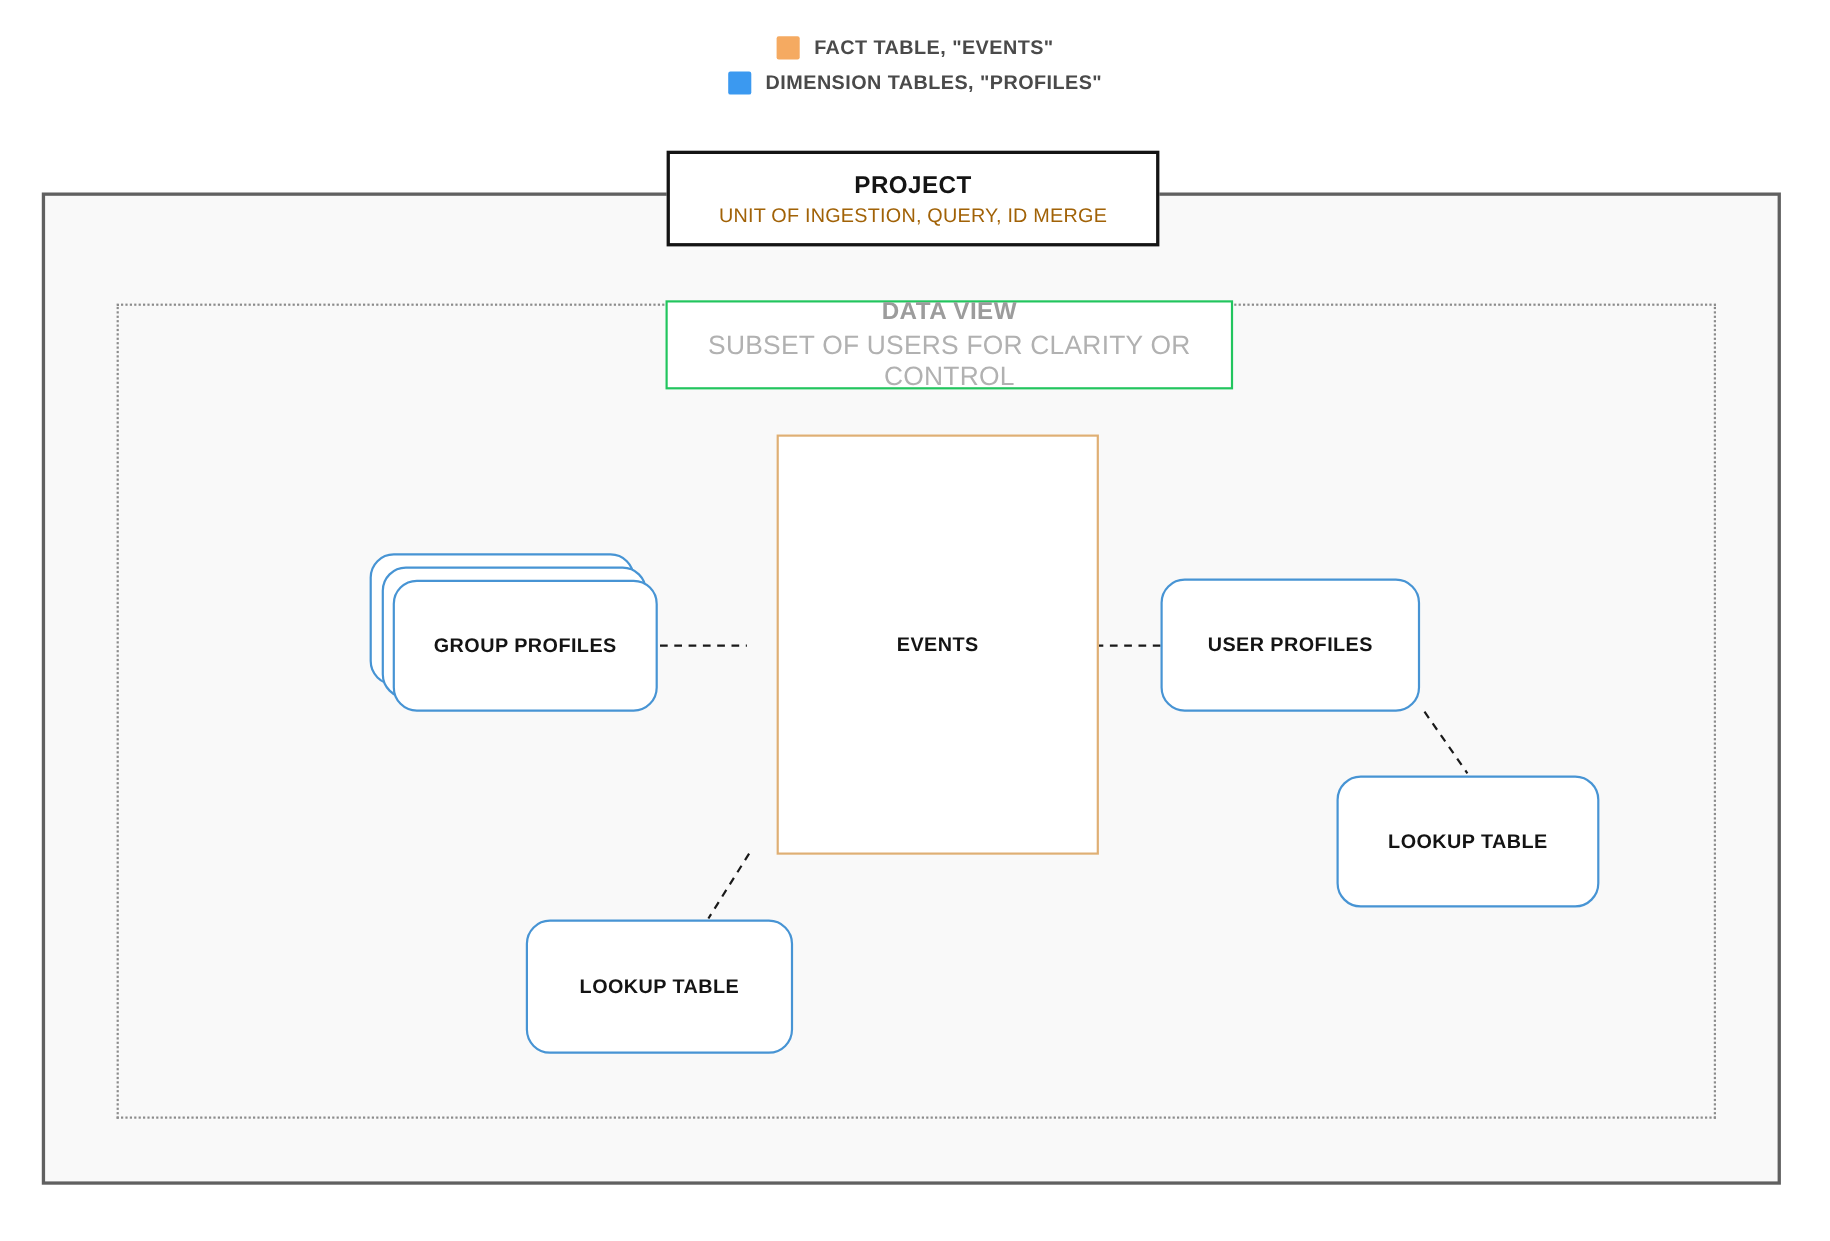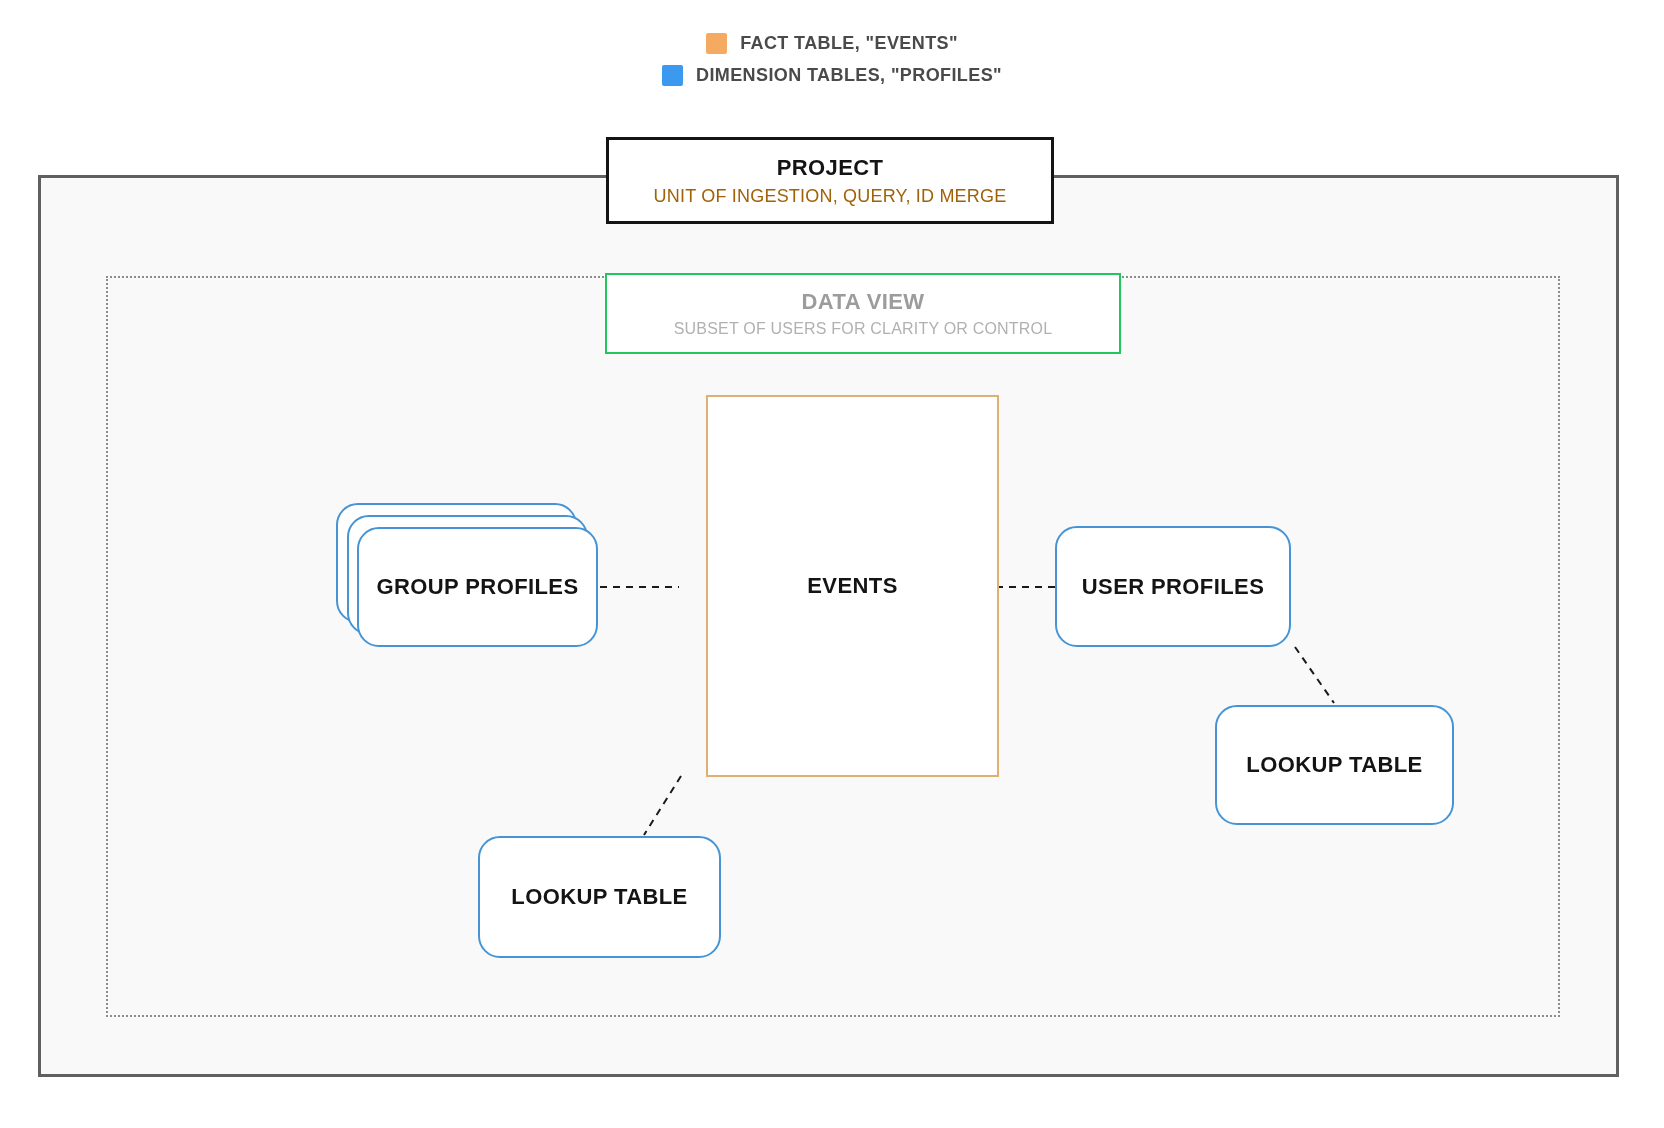--- a/index.html
+++ b/index.html
@@ -105,21 +105,21 @@
     border: 2px solid #22c55e;
     margin-top: 30px;
   }
   .dataview-box .box-title {
     font-size: 22px;
     font-weight: bold;
     color: #9c9c9c;
     letter-spacing: 0.4px;
   }
   .dataview-box .box-subtitle {
-    font-size: 16px;
+    font-size: 24px;
     color: #b1b1b1;
     letter-spacing: 0.2px;
   }
 
   
   .connectors {
     position: absolute;
     left: 0;
     top: 0;
     width: 1664px;
@@ -132,21 +132,21 @@
   .node {
     position: absolute;
     background: #ffffff;
     display: flex;
     align-items: center;
     justify-content: center;
     z-index: 4;
     text-align: center;
   }
   .node-label {
-    font-size: 22px;
+    font-size: 18px;
     font-weight: bold;
     color: #141414;
     letter-spacing: 0.4px;
   }
   .fact-node {
     left: 678px;
     top: 395px;
     width: 293px;
     height: 382px;
     border: 2px solid #dfaf74;

